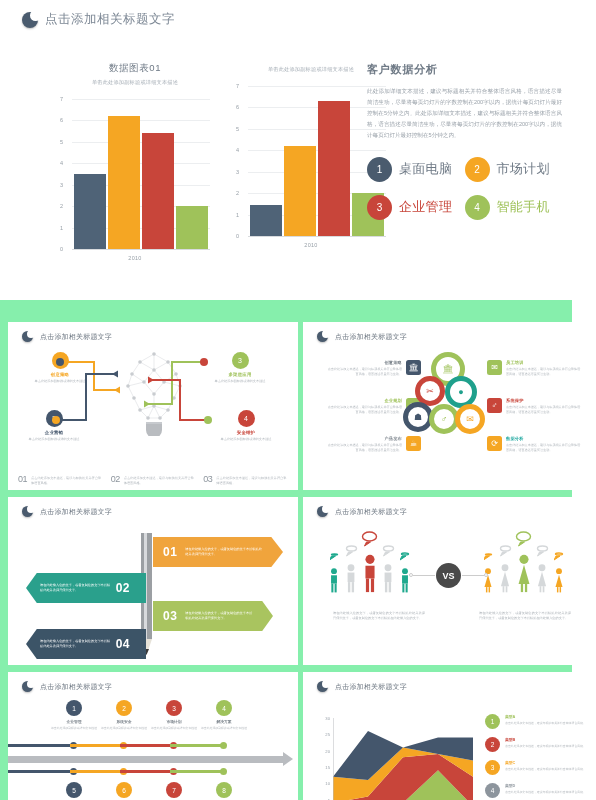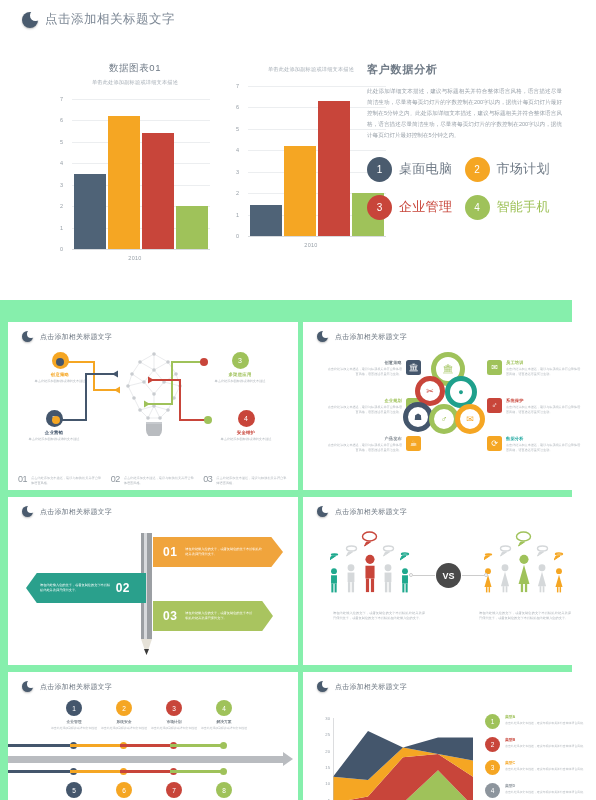--- a/index.html
+++ b/index.html
@@ -423,20 +423,24 @@
          <div class="bn-txt" style="flex:1;padding-right:20px">请在此处输入您的文字，或者复制您的文字本后粘贴此处并选择只保留文字。</div>
         </div>
         <div class="banner" style="left:18px;top:52px;width:120px;background:#2aa08c;clip-path:polygon(0% 50%, 9% 0%, 100% 0%, 100% 100%, 9% 100%)">
           <div class="bn-txt" style="flex:1;padding:0 4px 0 14px">请在此处输入您的文字，或者复制您的文字本后粘贴此处并选择只保留文字。</div>
          <div class="bn-num" style="padding-right:16px">02</div>
         </div>
         <div class="banner" style="left:145px;top:80px;width:120px;background:#a9c45f;clip-path:polygon(0% 0%, 91% 0%, 100% 50%, 91% 100%, 0% 100%)">
           <div class="bn-num" style="padding:0 8px 0 10px">03</div>
          <div class="bn-txt" style="flex:1;padding-right:20px">请在此处输入您的文字，或者复制您的文字本后粘贴此处并选择只保留文字。</div>
         </div>
+        <div class="banner" style="left:18px;top:108px;width:120px;background:#3c5467;clip-path:polygon(0% 50%, 9% 0%, 100% 0%, 100% 100%, 9% 100%)">
+          <div class="bn-txt" style="flex:1;padding:0 4px 0 14px">请在此处输入您的文字，或者复制您的文字本后粘贴此处并选择只保留文字。</div>
+         <div class="bn-num" style="padding-right:16px">04</div>
+        </div>
       </div>
   </section>
 
   <section class="thumb t-r2 t-c2">
     <div class="slide-head">
       <span class="moon sm"></span>
       <span class="head-txt sm">点击添加相关标题文字</span>
     </div>
     <div class="vs-stage" id="vsStage">
         <div class="ppl" style="left:24px;top:8px;height:62px">

